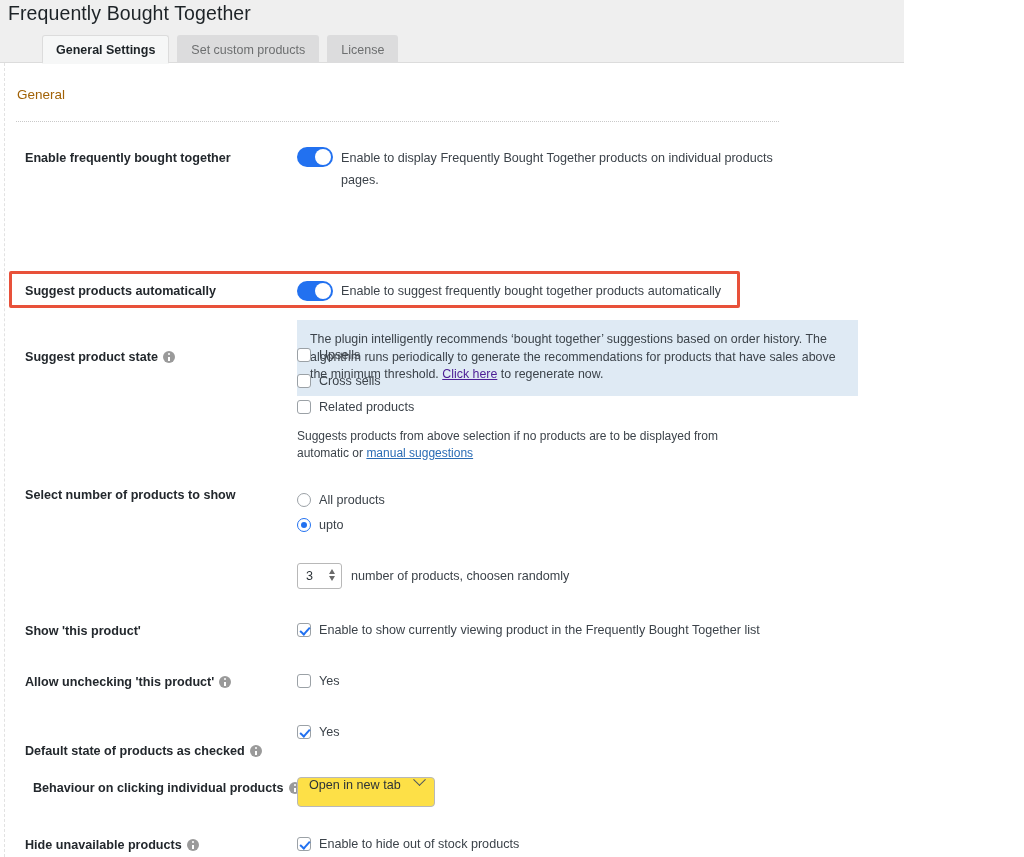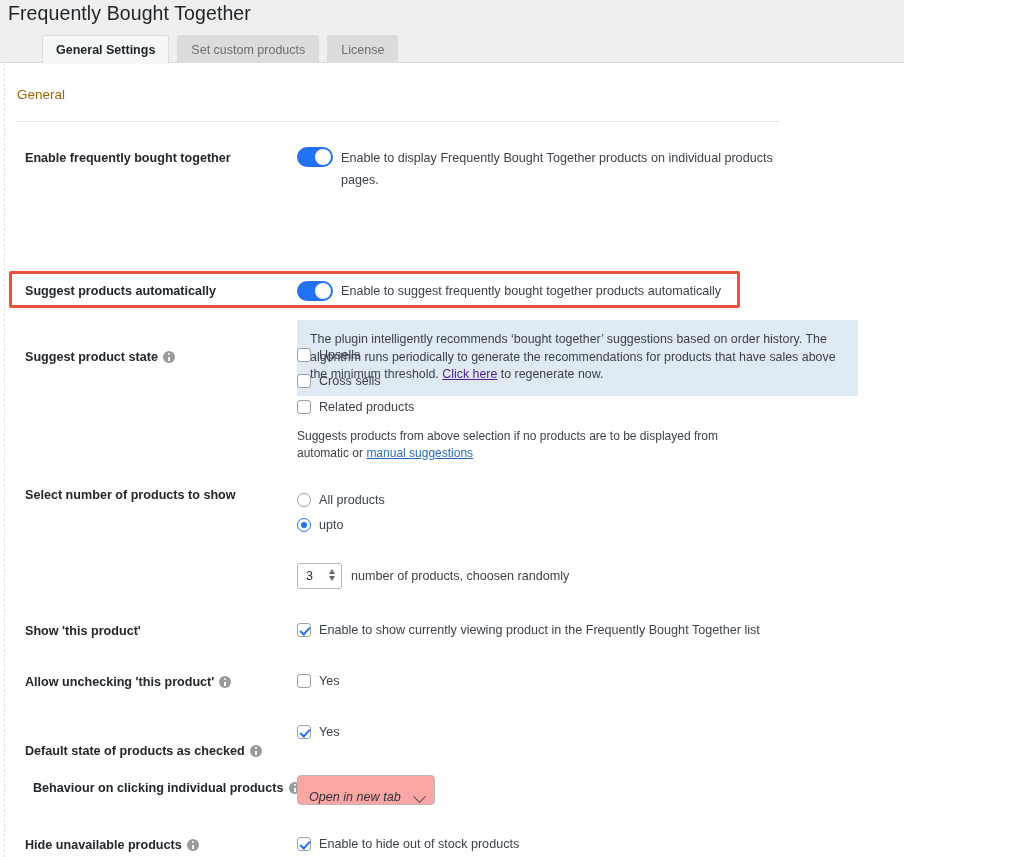--- a/index.html
+++ b/index.html
@@ -242,26 +242,25 @@
   .spinner .arrows i.up { border-bottom: 5px solid #6a6a6a; }
   .spinner .arrows i.dn { border-top: 5px solid #6a6a6a; }
 
   .spinner-line { display: flex; align-items: center; gap: 9px; }
 
   
   .select-box {
     height: 30px;
     border: 1px solid #b8b8b8;
     border-radius: 4px;
-    background: #fca5a5;
-    display: inline-flex; align-items: flex-end;
+    background: #fde047;
+    display: inline-flex; align-items: flex-start;
     padding: 0 10px 0 11px;
     gap: 14px;
     cursor: pointer;
-    font-style: italic;
   }
   .select-box .sel-val { font-size: 12.6px; color: #2c3338; white-space: nowrap; }
   .chev {
     width: 9px; height: 9px;
     border: solid #50575e;
     border-width: 0 1.6px 1.6px 0;
     transform: rotate(45deg) translate(-2px,-2px);
   }
 </style>
 </head>

